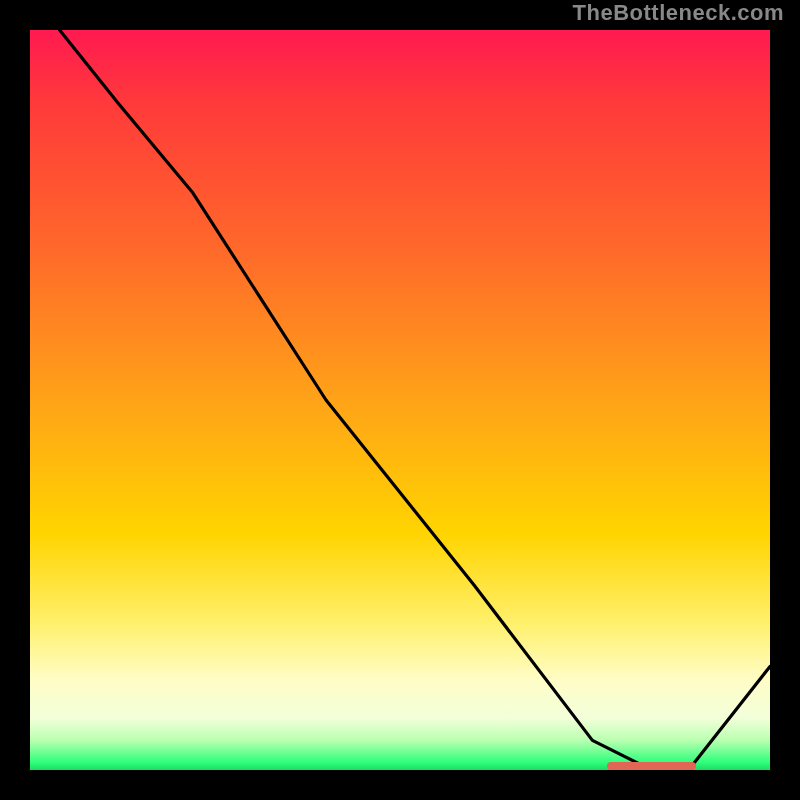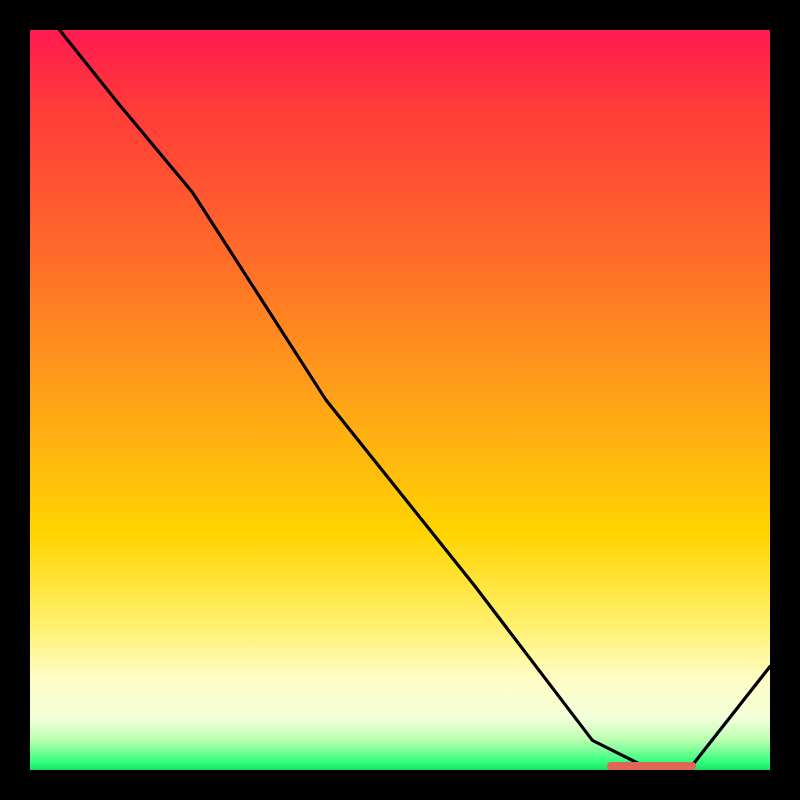--- a/index.html
+++ b/index.html
@@ -64,20 +64,21 @@
     height: 8px;
     border-radius: 4px;
     background: #e06655;
   }
 </style>
 </head>
 <body>
 
 <div class="stage">
 
+  <div class="watermark">TheBottleneck.com</div>
 
   <div class="plot">
 
     <svg class="curve" viewBox="0 0 740 740" preserveAspectRatio="none">
       <path d="M 29.6 0.0 L 88.8 74.0 L 162.8 162.8 L 296.0 370.0 L 444.0 555.0 L 562.4 710.4 L 621.6 740.0 L 658.6 740.0 L 740.0 636.4" fill="none" stroke="#000" stroke-width="3.2" stroke-linejoin="round" stroke-linecap="round"></path>
     </svg>
 
     <div class="marker" style="left: 577.2px; width: 88.8px; top: 732.3px;"></div>
 
   </div>

